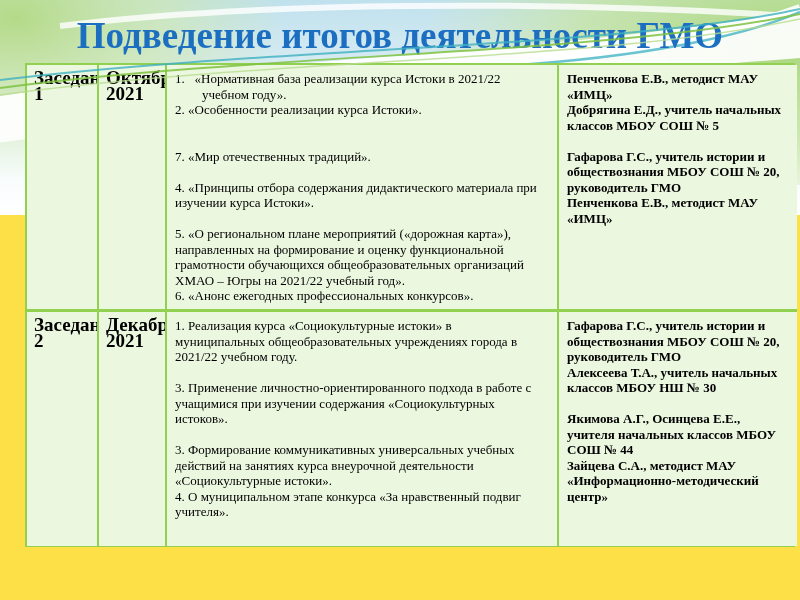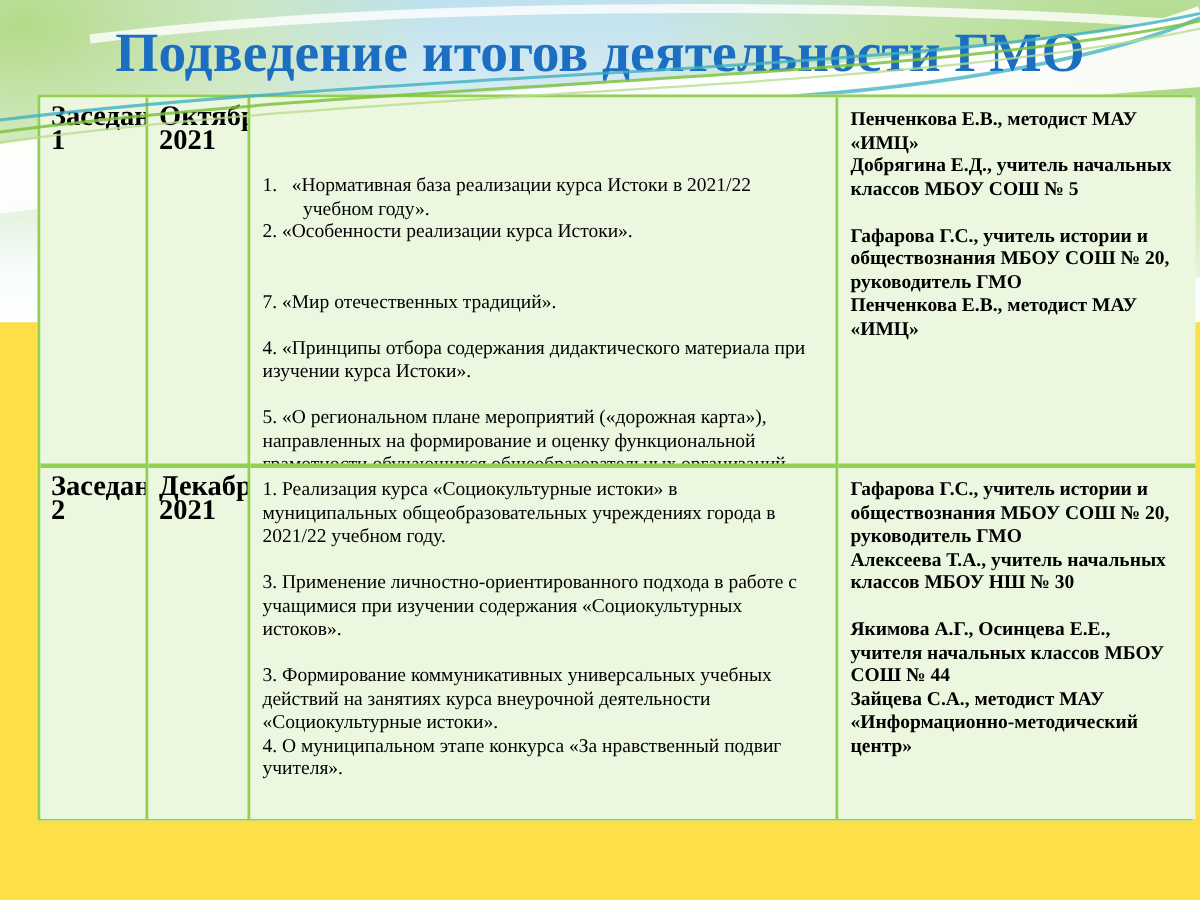--- a/index.html
+++ b/index.html
@@ -41,21 +41,21 @@
     padding:5px 8px 4px 7px;
     font-size:13px;color:#000;overflow:hidden;
   }
   .cell:nth-child(4n){border-right:none;}
   .row0 .cell, .cell.r0{border-bottom:3px solid var(--table-border);}
   .cell.session, .cell.date{font-weight:bold;line-height:16px;font-size:19px;}
   .cell.topics{padding:6px 14px 4px 8px;}
   .cell.speakers{padding:6px 12px 4px 8px;font-weight:bold;}
   .cell p.line{line-height:15.5px;margin:0;}
   .cell p.blank{height:15.5px;margin:0;}
-  .cell.topics.first .line:first-child{padding-left:27px;text-indent:-27px;margin-top:44px;}
+  .cell.topics.first .line:first-child{padding-left:27px;text-indent:-27px;}
 </style>
 </head>
 <body>
 
 <div class="slide">
 
   <svg class="bg-svg" width="800" height="215" viewBox="0 0 800 215">
     <defs>
       <linearGradient id="gBlue" x1="0" y1="0" x2="0" y2="1">
         <stop offset="0" stop-color="#bfe1ed"></stop>

